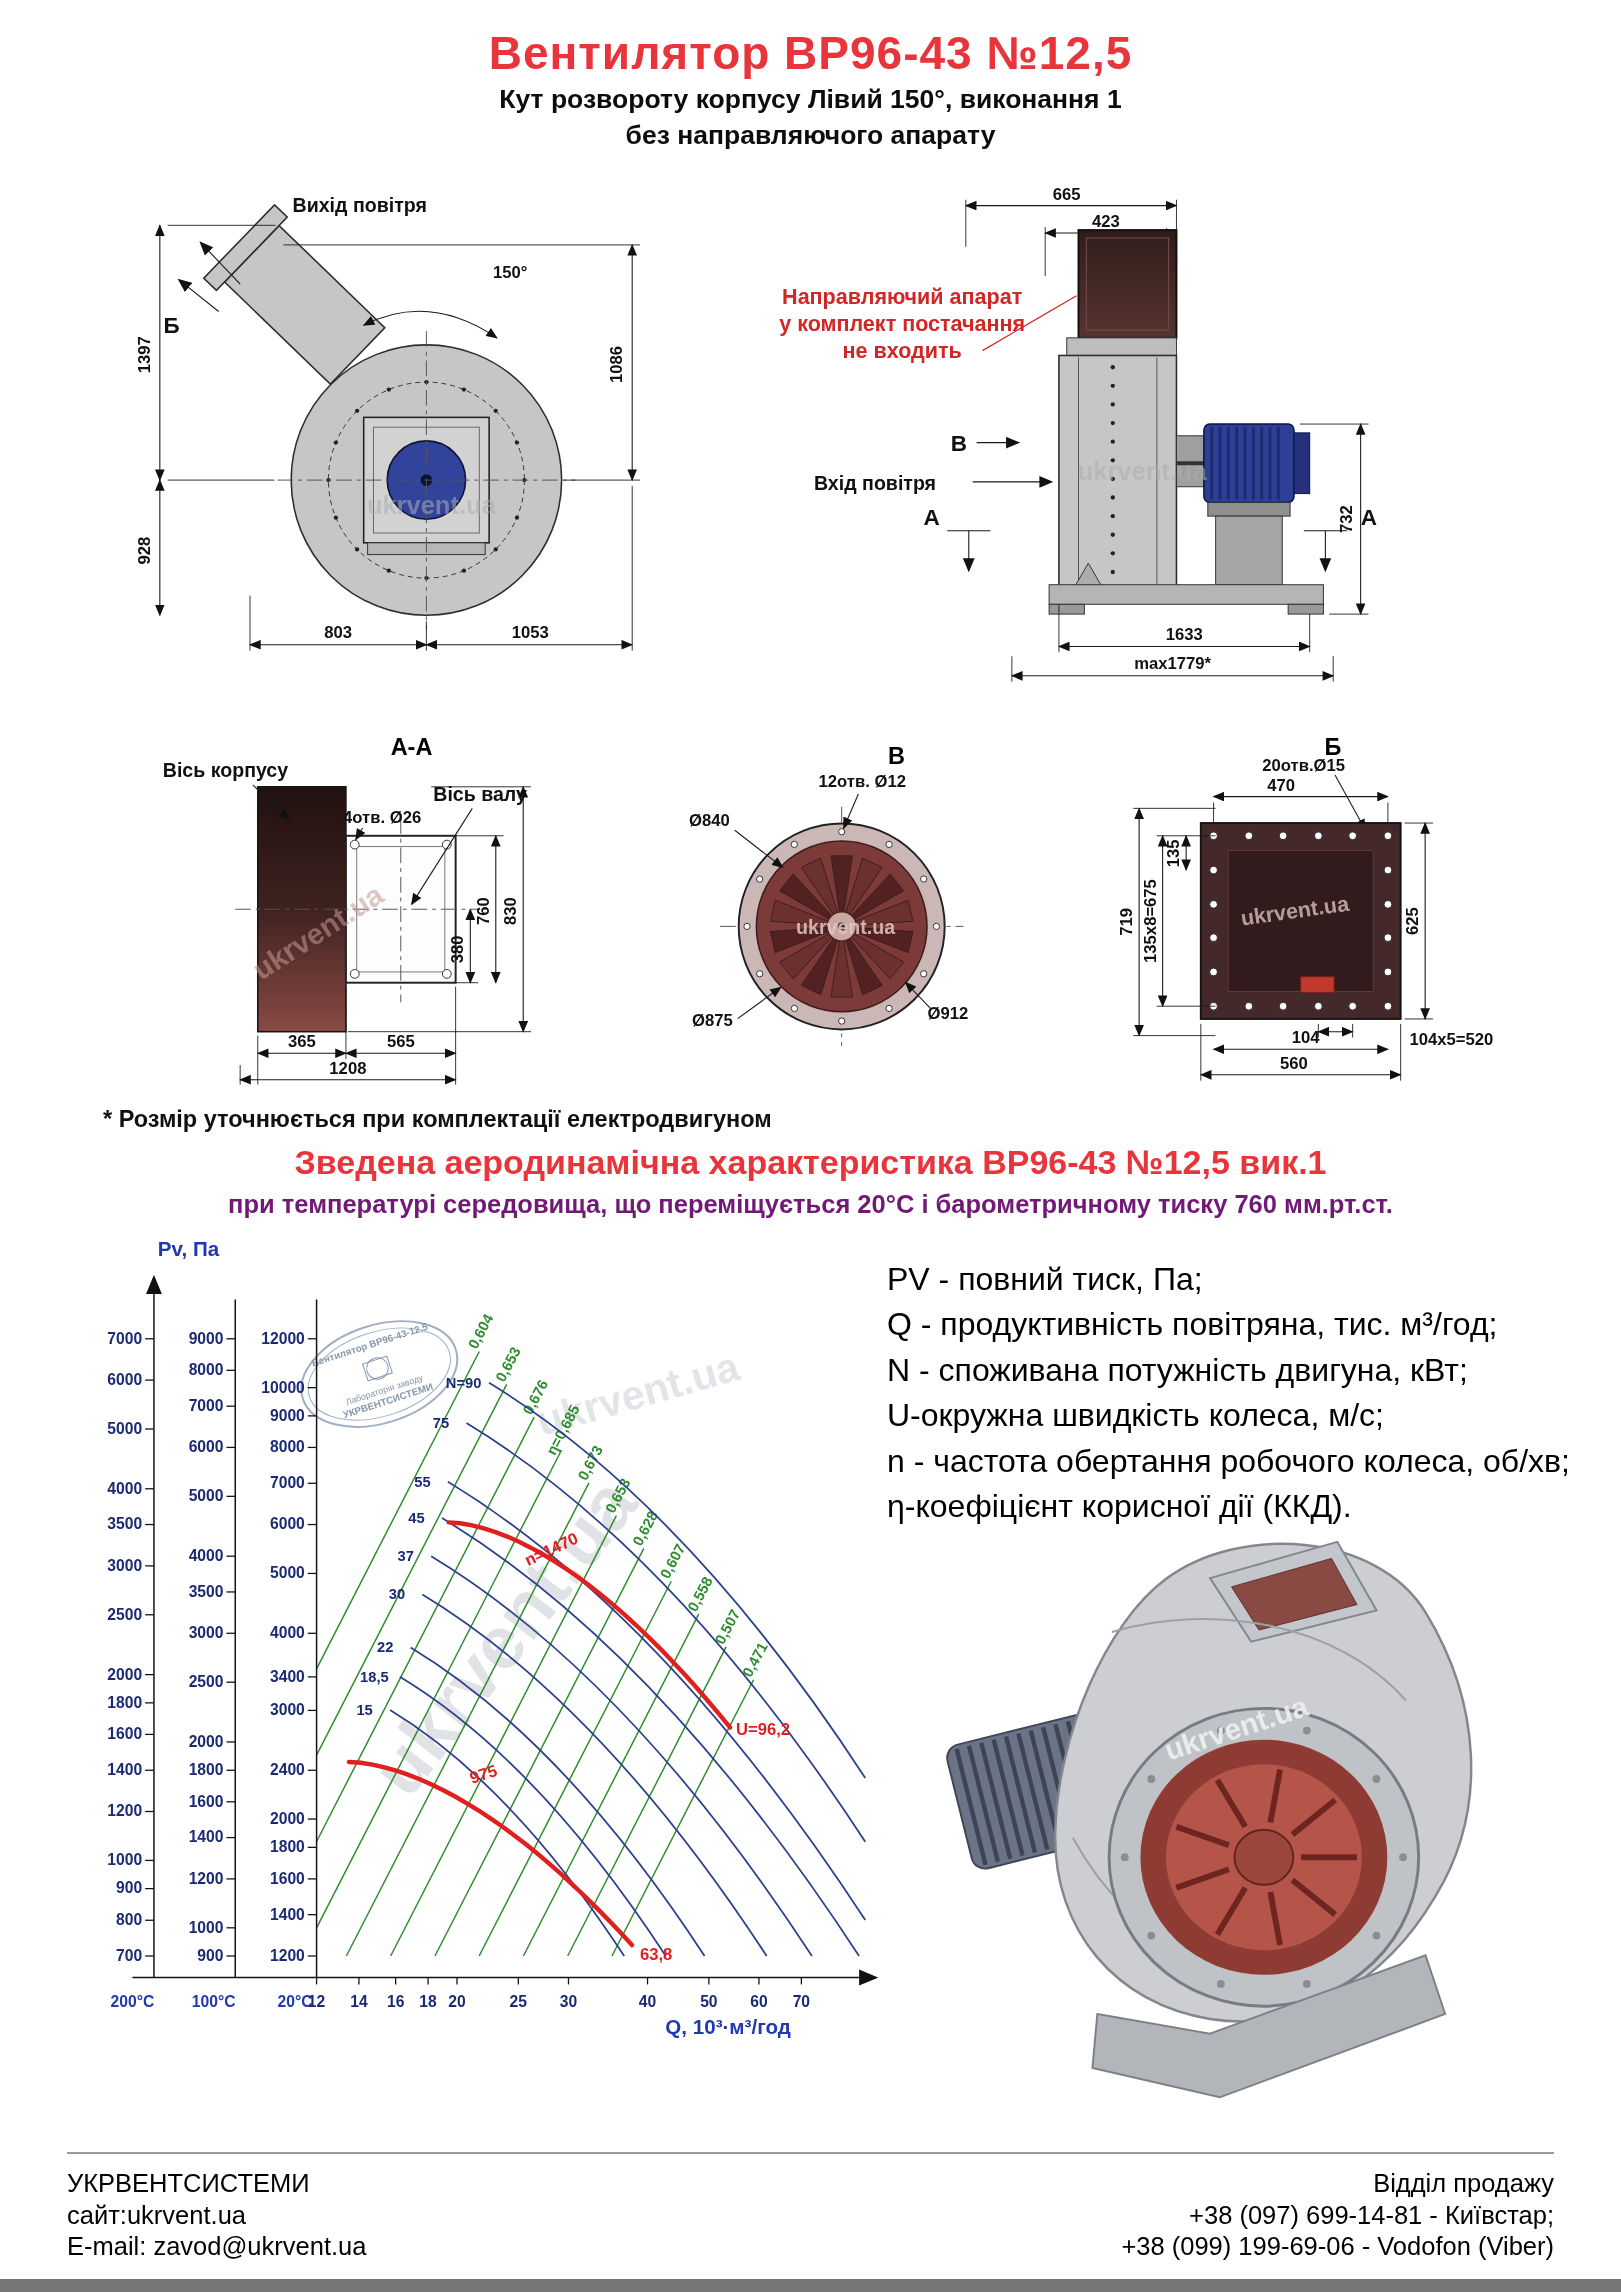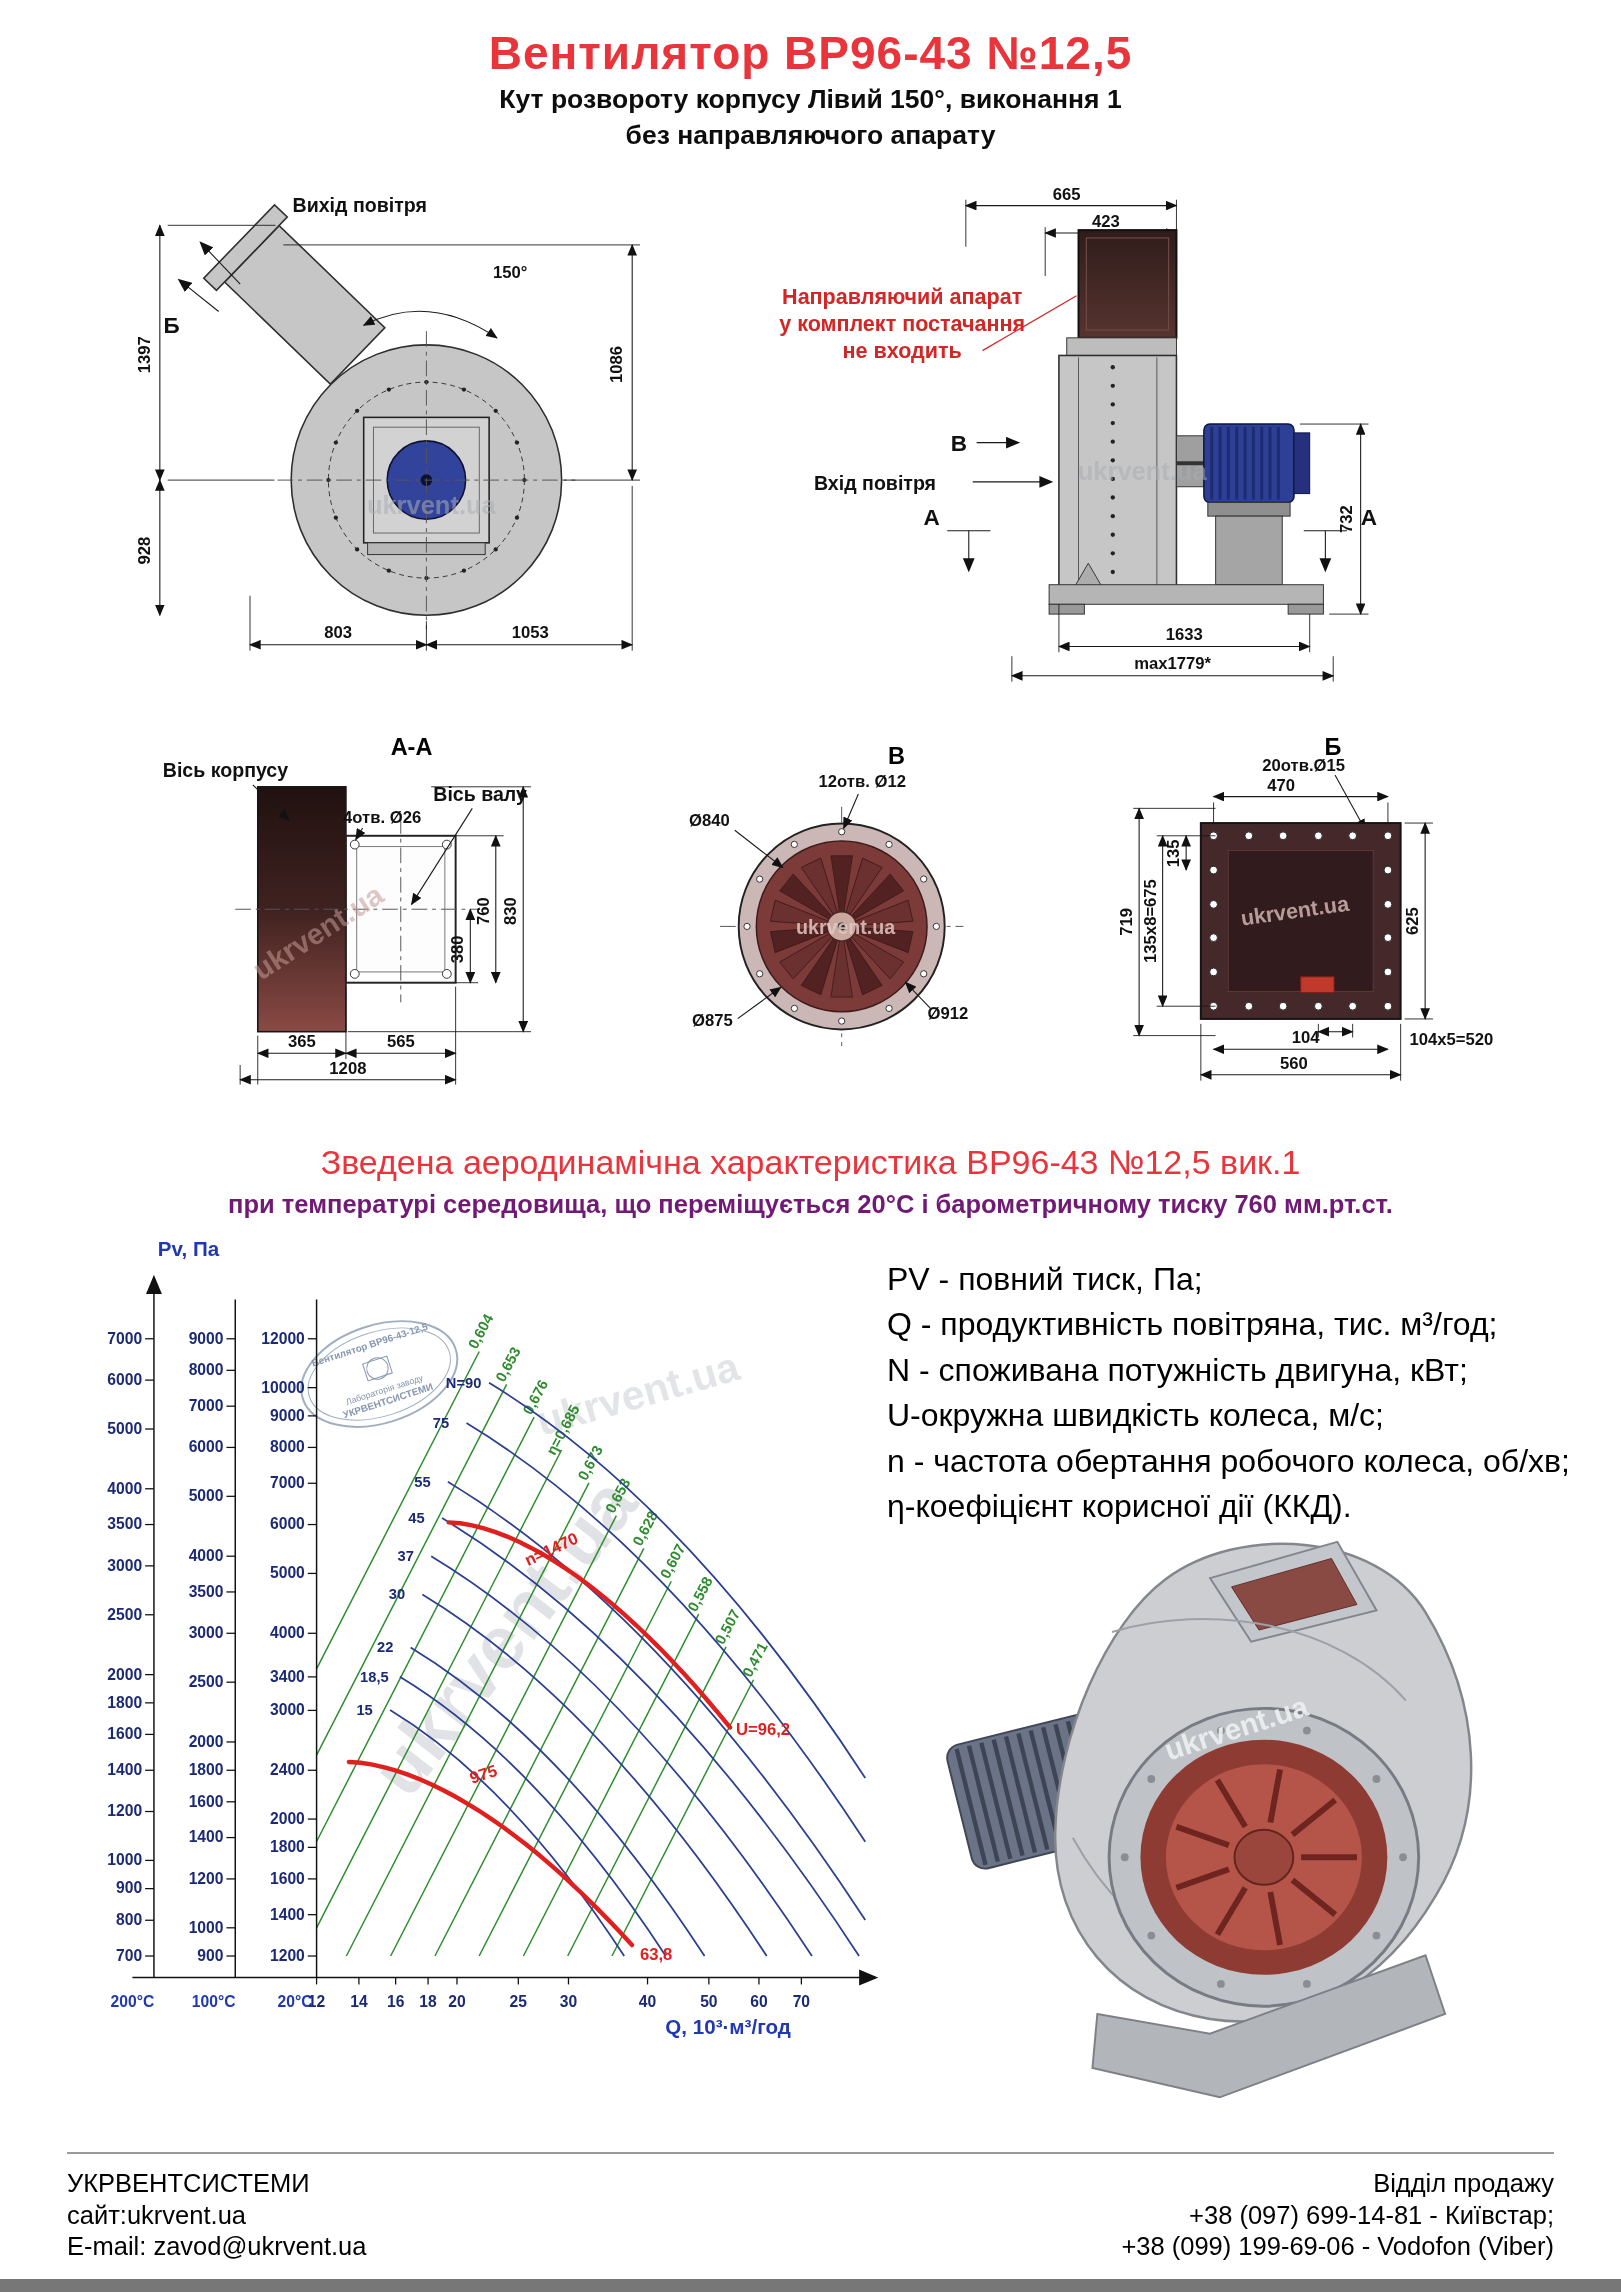--- a/index.html
+++ b/index.html
@@ -4,21 +4,21 @@
 <style>
   *{margin:0;padding:0;box-sizing:border-box}
   body{background:#777;font-family:"Liberation Sans",sans-serif}
   .page{position:relative;width:1621px;height:2279px;background:#fff;margin:0 auto;overflow:hidden}
   .abs{position:absolute}
   svg text{font-family:"Liberation Sans",sans-serif}
   .hdr{position:absolute;top:25.5px;left:0;width:100%;text-align:center}
   .hdr h1{font-size:46px;font-weight:bold;color:#e8353c;letter-spacing:1px}
   .hdr .s{font-size:26.5px;font-weight:bold;color:#0d0d0d;margin-top:4.9px}
   .footnote{position:absolute;left:103px;top:1106px;font-size:23.5px;font-weight:bold;color:#111}
-  .ct{position:absolute;left:0;top:1143px;width:100%;text-align:center;font-size:34px;font-weight:normal;color:#e8353c}
+  .ct{position:absolute;left:0;top:1143px;width:100%;text-align:center;font-size:34px;font-weight:bold;color:#e8353c}
   .cs{position:absolute;left:0;top:1190px;width:100%;text-align:center;font-size:25.5px;font-weight:bold;color:#701a75}
   .legend{position:absolute;left:887px;top:1257px;width:716px;font-size:32px;line-height:1.42;color:#000}
   .footer{position:absolute;left:67px;right:67px;top:2152px;border-top:2px solid #9a9a9a;padding-top:13.7px;display:flex;justify-content:space-between;font-size:25.5px;color:#000;line-height:1.25}
   .footer .r{text-align:right}
   
   .metal{fill:#c6c6c6;stroke:#2e2e2e;stroke-width:1.6}
   .dim{stroke:#1a1a1a;stroke-width:1.1;fill:none}
   .ext{stroke:#1a1a1a;stroke-width:0.9;fill:none}
   .ldr{stroke:#1a1a1a;stroke-width:1.1;fill:none}
   .dimt{font-size:17px;font-weight:bold;fill:#111}
@@ -354,20 +354,21 @@
     <text x="322" y="320" class="dimt" text-anchor="middle">104</text>
     <line x1="228" y1="326" x2="406" y2="326" class="dim" marker-start="url(#da)" marker-end="url(#da)"></line>
     <text x="428" y="322" class="dimt" text-anchor="start">104х5=520</text>
     <line x1="215" y1="300" x2="215" y2="358" class="ext"></line>
     <line x1="419" y1="300" x2="419" y2="358" class="ext"></line>
     <line x1="215" y1="352" x2="419" y2="352" class="dim" marker-start="url(#da)" marker-end="url(#da)"></line>
     <text x="310" y="346" class="dimt" text-anchor="middle">560</text>
     <text x="312" y="192" text-anchor="middle" transform="rotate(-8 312 192)" font-size="22" font-weight="bold" fill="#d8bcb8" opacity="0.8">ukrvent.ua</text>
   </svg>
 
+  <div class="footnote">* Розмір уточнюється при комплектації електродвигуном</div>
 
   <div class="ct">Зведена аеродинамічна характеристика ВР96-43 №12,5 вик.1</div>
   <div class="cs">при температурі середовища, що переміщується 20°С і барометричному тиску 760 мм.рт.ст.</div>
 
   <svg class="abs" id="chart-svg" style="left:93px;top:1231px" width="794" height="823" viewBox="0 0 810 840">
       <g>
         <text x="440" y="430" transform="rotate(-52 440 430)" font-size="76" font-weight="bold" fill="#9aa2ab" opacity="0.3" text-anchor="middle">ukrvent.ua</text>
         <text x="560" y="180" transform="rotate(-16 560 180)" font-size="42" font-weight="bold" fill="#b9bec5" opacity="0.4" text-anchor="middle">ukrvent.ua</text>
         <g transform="rotate(-18 292 146)" opacity="0.75">
           <ellipse cx="292" cy="146" rx="82" ry="50" fill="none" stroke="#7f93ad" stroke-width="2"></ellipse>

